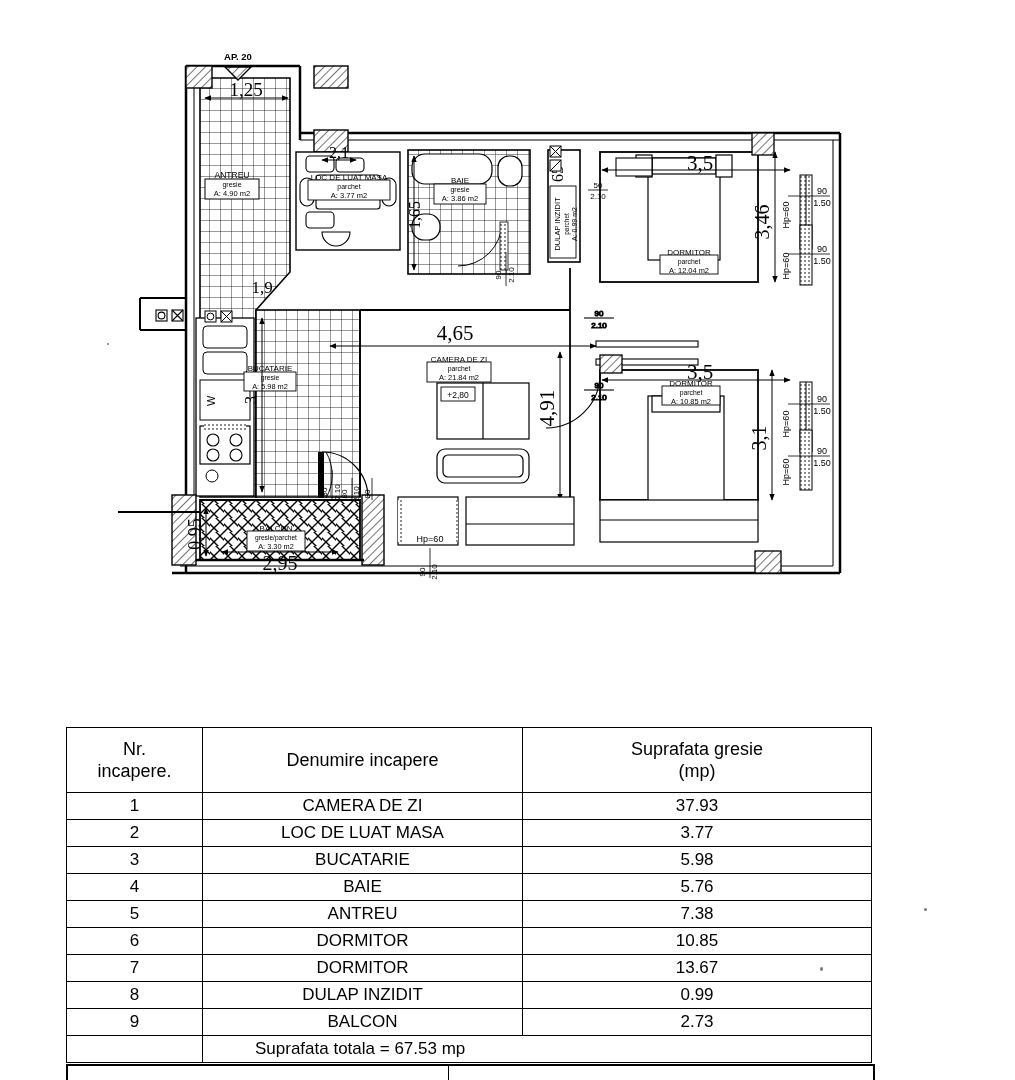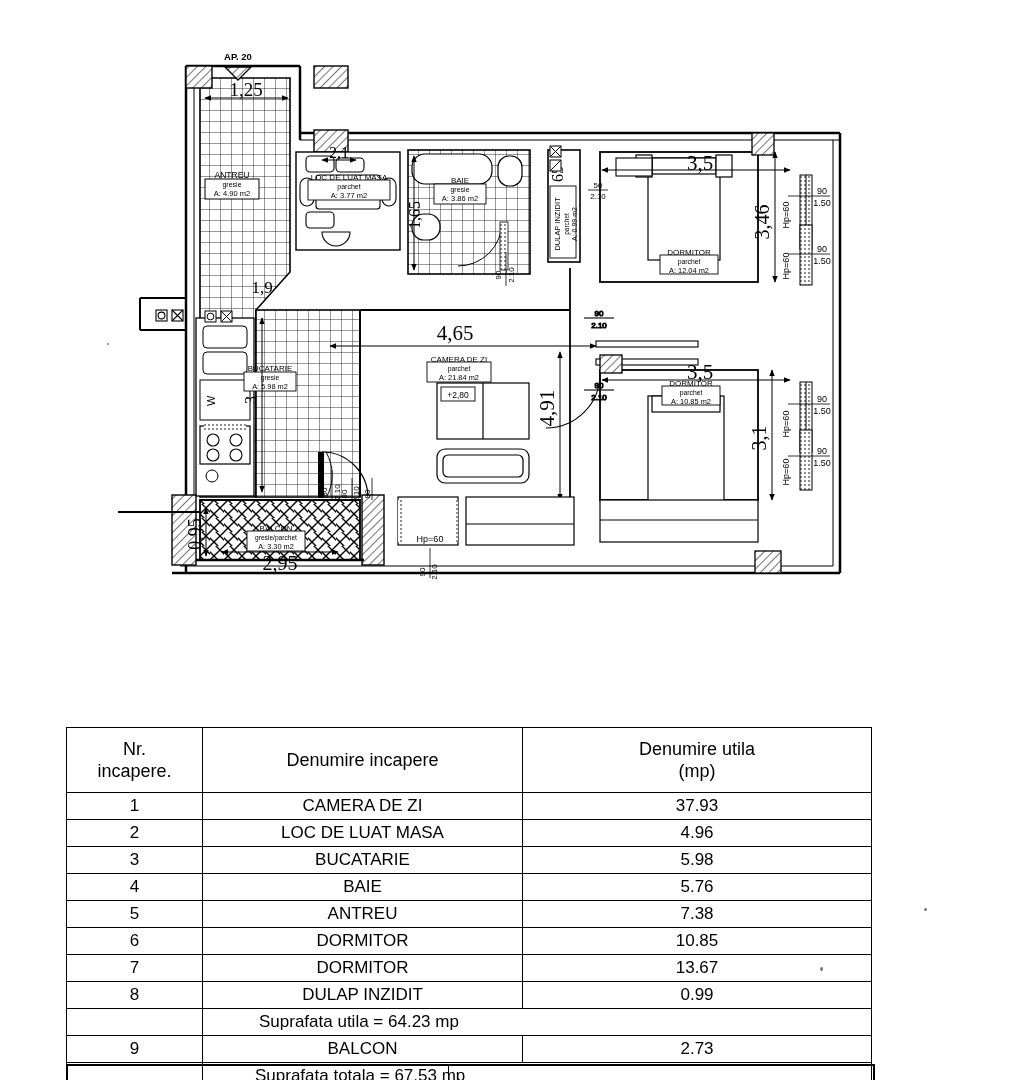--- a/index.html
+++ b/index.html
@@ -423,35 +423,35 @@
         <col class="c3">
       </colgroup>
     <thead>
       <tr>
         <th>
           <span>Nr.</span><br>
           <span>incapere.</span>
         </th>
         <th>Denumire incapere</th>
         <th>
-          <span>Denumire utila</span><br>
+          <span>Suprafata gresie</span><br>
           <span>(mp)</span>
         </th>
       </tr>
     </thead>
     <tbody>
       <tr>
         <td>1</td>
         <td>CAMERA DE ZI</td>
         <td>37.93</td>
       </tr>
       <tr>
         <td>2</td>
         <td>LOC DE LUAT MASA</td>
-        <td>4.96</td>
+        <td>3.77</td>
       </tr>
       <tr>
         <td>3</td>
         <td>BUCATARIE</td>
         <td>5.98</td>
       </tr>
       <tr>
         <td>4</td>
         <td>BAIE</td>
         <td>5.76</td>
@@ -468,24 +468,20 @@
       </tr>
       <tr>
         <td>7</td>
         <td>DORMITOR</td>
         <td>13.67</td>
       </tr>
       <tr>
         <td>8</td>
         <td>DULAP INZIDIT</td>
         <td>0.99</td>
-      </tr>
-      <tr class="sum-row">
-        <td class="blank"></td>
-        <td colspan="2" style="text-align:left;padding-left:56px;">Suprafata utila = 64.23 mp</td>
       </tr>
       <tr>
         <td>9</td>
         <td>BALCON</td>
         <td>2.73</td>
       </tr>
       <tr class="sum-row">
         <td class="blank"></td>
         <td colspan="2" style="text-align:left;padding-left:52px;">Suprafata totala = 67.53 mp</td>
       </tr>

